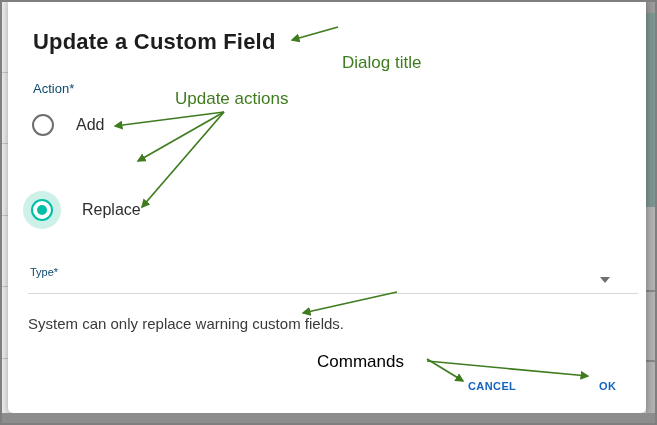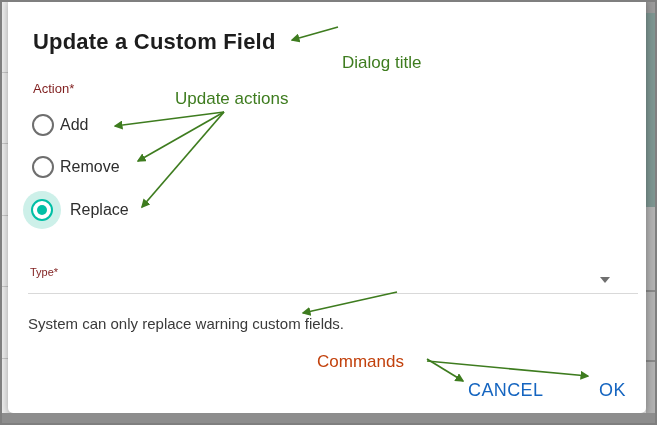--- a/index.html
+++ b/index.html
@@ -25,49 +25,49 @@
     position:absolute;left:6px;top:-6px;width:638px;height:417px;
     background:#ffffff;border-radius:5px;
     box-shadow:0 3px 10px rgba(0,0,0,0.35);
     z-index:2;
   }
 
   .content{position:absolute;left:0;top:0;width:100%;height:100%;z-index:4;}
   .abs{position:absolute;}
 
   .dlg-title{left:31px;top:27px;font-size:22px;font-weight:700;color:#1d1d1d;letter-spacing:0.2px;}
-  .field-label{font-size:14px;color:#7f1d1d;}
+  .field-label{font-size:14px;color:#0c4a6e;}
   .action-label{left:31px;top:79px;font-size:13px;}
   .type-label{left:28px;top:264px;font-size:11px;}
 
   .radio-row{display:flex;align-items:center;}
   .radio-outer{
     width:18px;height:18px;border:2px solid #6e6e6e;border-radius:50%;
     box-sizing:content-box;background:#fff;
   }
-  .radio-label{font-size:16px;color:#2e2e2e;margin-left:6px;}
+  .radio-label{font-size:16px;color:#2e2e2e;margin-left:22px;}
   .halo{
     position:absolute;left:21px;width:38px;height:38px;border-radius:50%;
   }
   .radio-selected-outer{
     position:absolute;width:18px;height:18px;border-radius:50%;
     border:2px solid; background:#fff;
     display:flex;align-items:center;justify-content:center;
   }
   .radio-dot{width:10px;height:10px;border-radius:50%;}
 
   .underline{left:26px;top:291px;width:610px;height:1px;background:#d9d9d9;}
   .caret{
     left:598px;top:275px;width:0;height:0;
     border-left:5px solid transparent;border-right:5px solid transparent;
     border-top:6px solid #6f6f6f;
   }
   .warning{left:26px;top:313px;font-size:15px;color:#3a3a3a;}
 
-  .btn{font-size:18px;font-weight:400;letter-spacing:0.4px;background:none;border:none;padding:0;cursor:pointer;}
+  .btn{font-size:11px;font-weight:700;letter-spacing:0.4px;background:none;border:none;padding:0;cursor:pointer;}
   .btn-cancel{left:466px;top:378px;}
   .btn-ok{left:597px;top:378px;}
 
   .annot{font-size:17px;line-height:1.45;}
   .annot-dialog-title{left:340px;top:21px;margin-top:28px;}
   .annot-update-actions{left:173px;top:85px;}
   .annot-conditional{left:396px;top:251px;width:104px;}
   .annot-commands{left:315px;top:348px;}
 
   .arrows{position:absolute;left:0;top:0;width:653px;height:421px;z-index:5;pointer-events:none;}
@@ -97,43 +97,39 @@
   <div class="content">
     <div class="abs dlg-title">Update a Custom Field</div>
 
     <div class="abs field-label action-label">Action*</div>
 
     <div class="abs radio-row" style="left:30px;top:112px;">
       <span class="radio-outer"></span>
       <span class="radio-label">Add</span>
     </div>
 
-    <div class="abs radio-row" style="left:30px;top:154px;">
-      <span class="radio-outer"></span>
-      <span class="radio-label">Remove</span>
-    </div>
 
     <div class="abs halo" style="top:189px;background:#cdf0e9;"></div>
     <div class="abs radio-selected-outer" style="left:29px;top:197px;border-color:#00bfa5;">
       <span class="radio-dot" style="background:#00bfa5;"></span>
     </div>
-    <div class="abs radio-label" style="left:64px;top:199px;margin-left:4px;">Replace</div>
+    <div class="abs radio-label" style="left:64px;top:199px;margin-left:16px;">Replace</div>
 
     <div class="abs field-label type-label">Type*</div>
     <div class="abs underline"></div>
     <div class="abs caret"></div>
 
     <div class="abs warning">System can only replace warning custom fields.</div>
 
     <button class="abs btn btn-cancel" style="color:#1565c0;">CANCEL</button>
     <button class="abs btn btn-ok" style="color:#1565c0;">OK</button>
 
     <div class="abs annot annot-dialog-title" style="color:#3e7c1f;">Dialog title</div>
     <div class="abs annot annot-update-actions" style="color:#3e7c1f;">Update actions</div>
-    <div class="abs annot annot-commands" style="color:#c2410c;">Commands</div>
+    <div class="abs annot annot-commands" style="color:#000000;">Commands</div>
   </div>
 
   <svg class="arrows" viewBox="0 0 653 421" xmlns="http://www.w3.org/2000/svg">
     <defs>
       <marker id="ah" markerWidth="9" markerHeight="9" refX="7.5" refY="4.5" orient="auto" markerUnits="userSpaceOnUse">
         <path d="M0,0 L9,4.5 L0,9 z" fill="#3e7c1f"></path>
       </marker>
     </defs>
     <g stroke="#3e7c1f" stroke-width="1.7" fill="none">
       <line x1="336" y1="25" x2="290" y2="38" marker-end="url(#ah)"></line>

